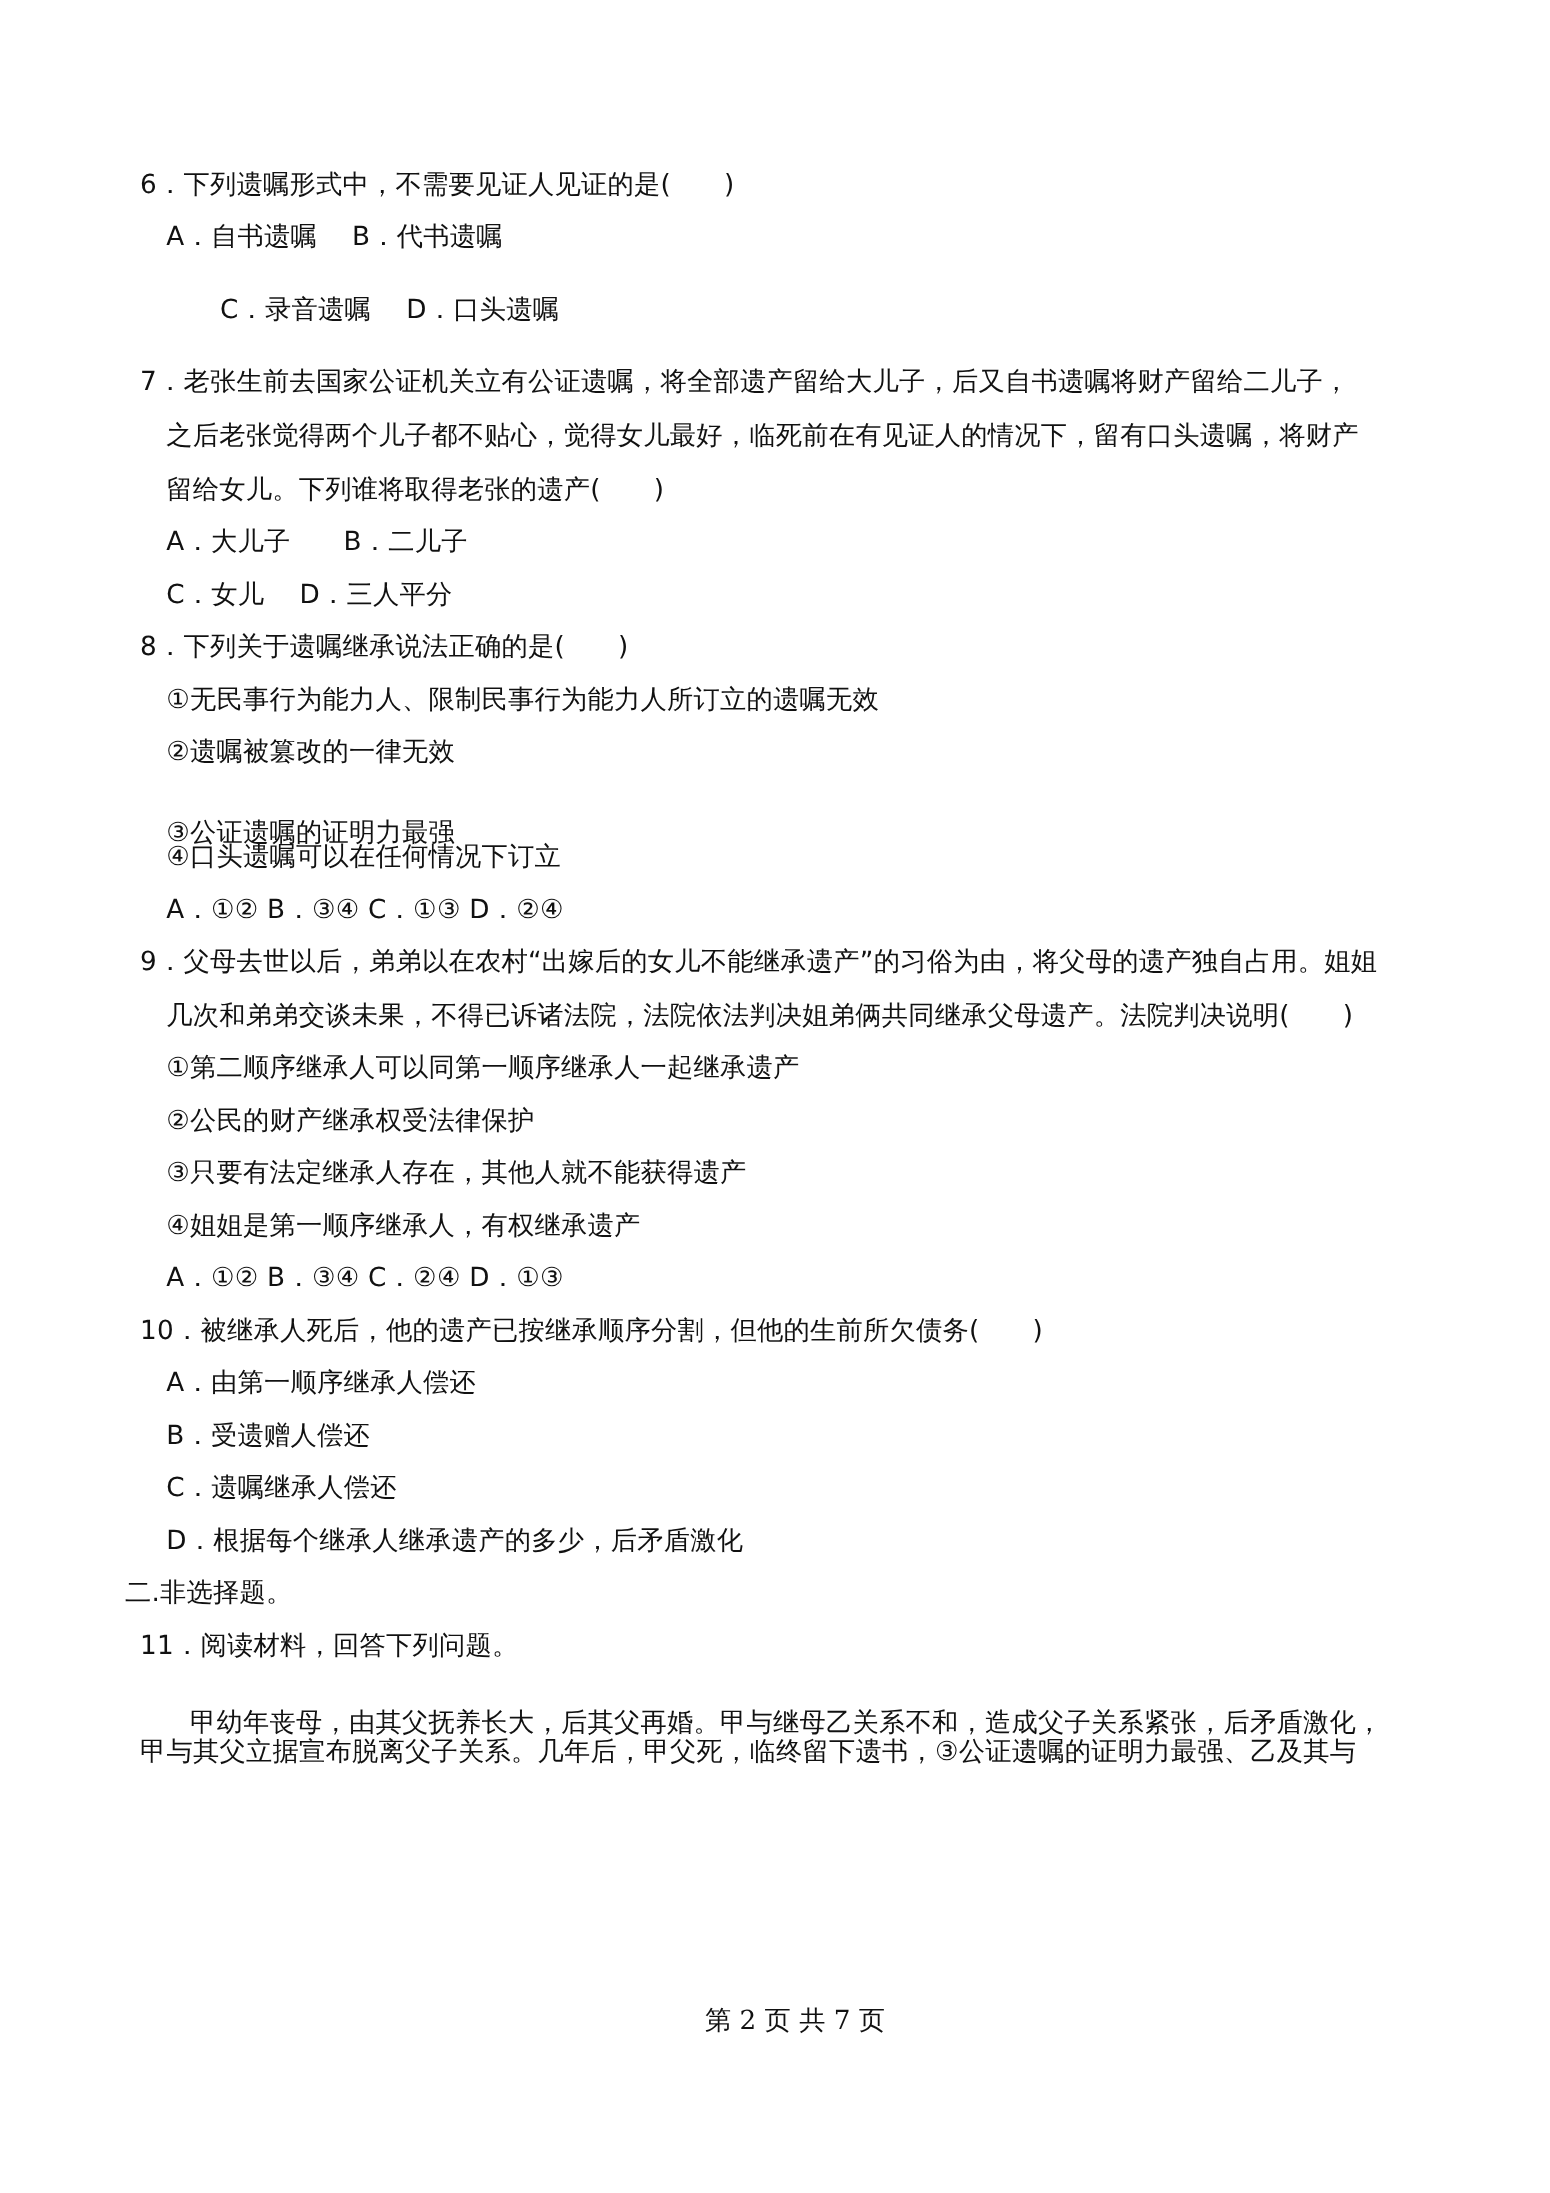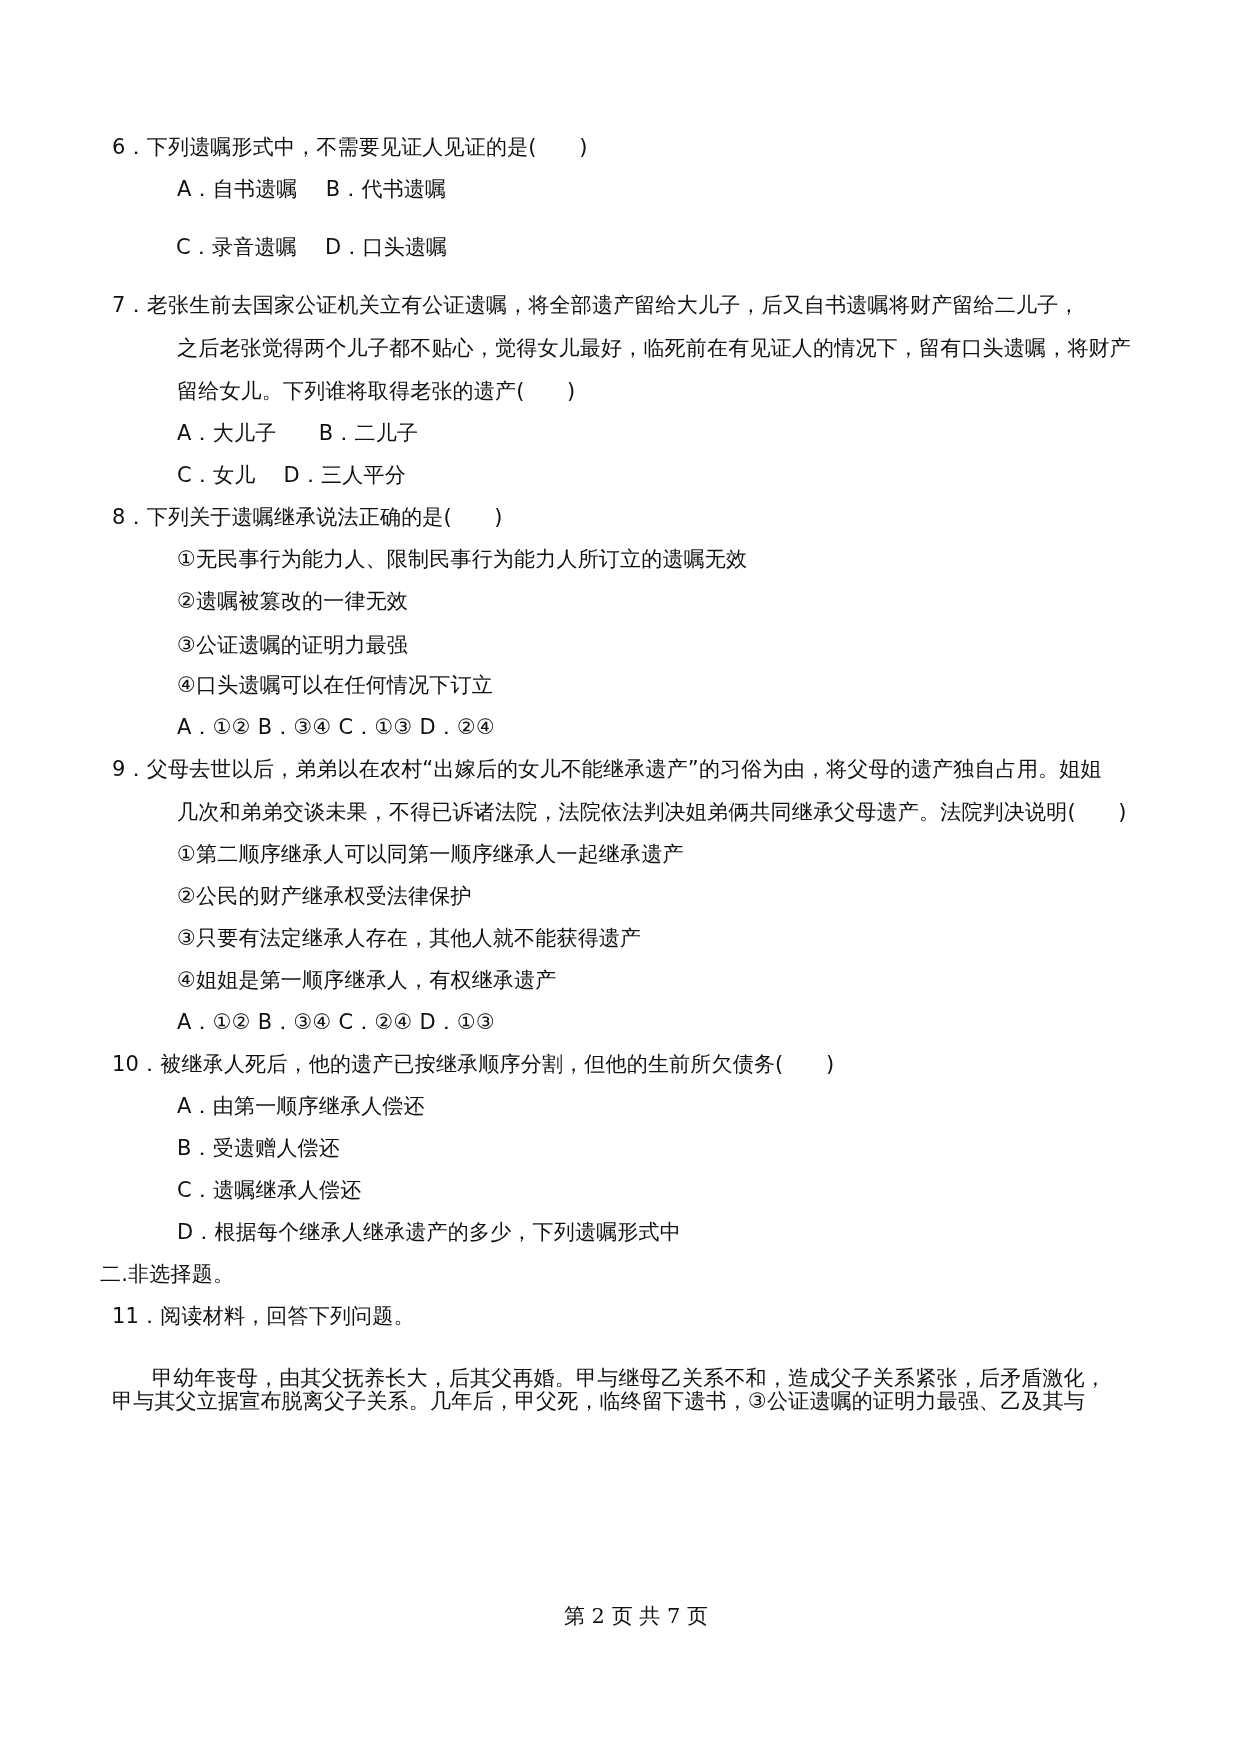--- a/index.html
+++ b/index.html
@@ -1,20 +1,20 @@
 <!DOCTYPE html>
 <html><head>
 <meta charset="utf-8">
 <style>
   html, body { margin: 0; padding: 0; background: #ffffff; }
   body { width: 1240px; height: 1754px; position: relative; overflow: hidden;
          font-family: "DejaVu Sans", "Liberation Sans", sans-serif; color: #111; }
   .ln { position: absolute; font-size: 21px; line-height: 28px; white-space: nowrap; letter-spacing: 0.2px; }
   .q  { left: 112px; }
-  .o  { left: 133px; margin-left: 44px; }
+  .o  { left: 133px; }
   .o2 { left: 176px; }
   .sec { left: 100px; }
   .para { left: 152px; margin-top: 20px; }
   .para2 { left: 112px; }
   .footer { position: absolute; top: 1602px; left: 0; width: 1240px; text-align: center;
             font-family: "DejaVu Serif", "Liberation Serif", serif; font-size: 21px; line-height: 28px; padding-left: 16px; }
 </style>
 </head>
 <body>
 
@@ -24,37 +24,37 @@
 
 <div class="ln q" style="top:291px">7．老张生前去国家公证机关立有公证遗嘱，将全部遗产留给大儿子，后又自书遗嘱将财产留给二儿子，</div>
 <div class="ln o" style="top:334px">之后老张觉得两个儿子都不贴心，觉得女儿最好，临死前在有见证人的情况下，留有口头遗嘱，将财产</div>
 <div class="ln o" style="top:377px">留给女儿。下列谁将取得老张的遗产(　　)</div>
 <div class="ln o" style="top:419px">A．大儿子　　B．二儿子</div>
 <div class="ln o" style="top:461px">C．女儿　 D．三人平分</div>
 
 <div class="ln q" style="top:503px">8．下列关于遗嘱继承说法正确的是(　　)</div>
 <div class="ln o" style="top:545px">①无民事行为能力人、限制民事行为能力人所订立的遗嘱无效</div>
 <div class="ln o" style="top:587px">②遗嘱被篡改的一律无效</div>
-<div class="ln o" style="top:631px">③公证遗嘱的证明力最强</div>
+<div class="ln o" style="top:652px">③公证遗嘱的证明力最强</div>
 <div class="ln o" style="top:671px">④口头遗嘱可以在任何情况下订立</div>
 <div class="ln o" style="top:713px">A．①②  B．③④  C．①③  D．②④</div>
 
 <div class="ln q" style="top:755px">9．父母去世以后，弟弟以在农村“出嫁后的女儿不能继承遗产”的习俗为由，将父母的遗产独自占用。姐姐</div>
 <div class="ln o" style="top:798px">几次和弟弟交谈未果，不得已诉诸法院，法院依法判决姐弟俩共同继承父母遗产。法院判决说明(　　)</div>
 <div class="ln o" style="top:840px">①第二顺序继承人可以同第一顺序继承人一起继承遗产</div>
 <div class="ln o" style="top:882px">②公民的财产继承权受法律保护</div>
 <div class="ln o" style="top:924px">③只要有法定继承人存在，其他人就不能获得遗产</div>
 <div class="ln o" style="top:966px">④姐姐是第一顺序继承人，有权继承遗产</div>
 <div class="ln o" style="top:1008px">A．①②  B．③④  C．②④  D．①③</div>
 
 <div class="ln q" style="top:1050px">10．被继承人死后，他的遗产已按继承顺序分割，但他的生前所欠债务(　　)</div>
 <div class="ln o" style="top:1092px">A．由第一顺序继承人偿还</div>
 <div class="ln o" style="top:1134px">B．受遗赠人偿还</div>
 <div class="ln o" style="top:1176px">C．遗嘱继承人偿还</div>
-<div class="ln o" style="top:1218px">D．根据每个继承人继承遗产的多少，下列遗嘱形式中</div>
+<div class="ln o" style="top:1218px">D．根据每个继承人继承遗产的多少，后矛盾激化</div>
 
 <div class="ln sec" style="top:1260px">二.非选择题。</div>
 
 <div class="ln q" style="top:1302px">11．阅读材料，回答下列问题。</div>
 <div class="ln para" style="top:1344px">甲幼年丧母，由其父抚养长大，后其父再婚。甲与继母乙关系不和，造成父子关系紧张，后矛盾激化，</div>
 <div class="ln para2" style="top:1387px">甲与其父立据宣布脱离父子关系。几年后，甲父死，临终留下遗书，③公证遗嘱的证明力最强、乙及其与</div>
 
 <div class="footer">第 2 页 共 7 页</div>
 
 </body></html>

